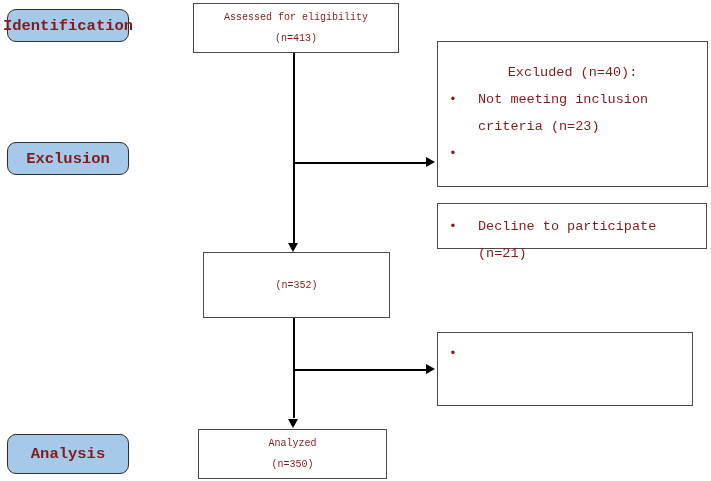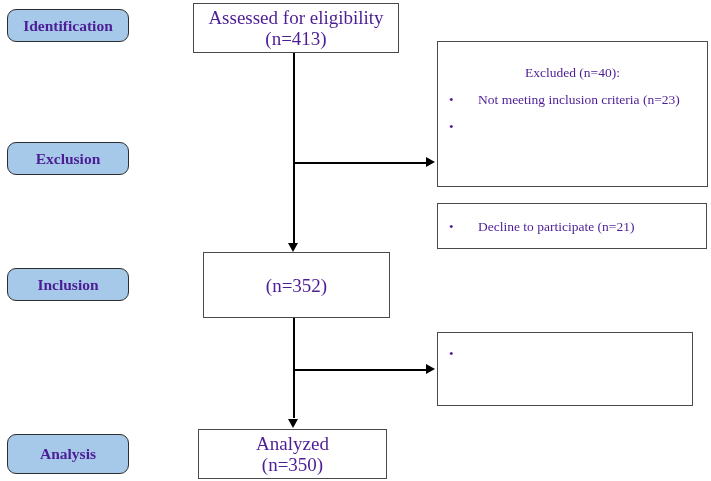--- a/index.html
+++ b/index.html
@@ -1,22 +1,22 @@
 <!DOCTYPE html>
 <html><head>
 <meta charset="utf-8">
 <style>
   html, body { margin: 0; padding: 0; background: #ffffff; }
   #canvas {
     position: relative;
     width: 711px;
     height: 481px;
     background: #ffffff;
-    font-family: Liberation Serif, serif;
-    color: #4c1d95;
+    font-family: Liberation Mono, monospace;
+    color: #7f1d1d;
     overflow: hidden;
   }
 
   
   .stage {
     position: absolute;
     left: 7px;
     width: 122px;
     height: 33px;
     background: #a6c9e9;
@@ -38,21 +38,21 @@
   .fbox {
     position: absolute;
     background: #ffffff;
     border: 1.6px solid #4a4a4a;
     box-sizing: border-box;
     display: flex;
     flex-direction: column;
     align-items: center;
     justify-content: center;
     text-align: center;
-    font-size: 19px;
+    font-size: 10px;
     line-height: 21px;
   }
   #box-assessed { left: 193px; top: 3px;   width: 206px; height: 50px; }
   #box-included { left: 203px; top: 252px; width: 187px; height: 66px; }
   #box-analyzed { left: 198px; top: 429px; width: 189px; height: 50px; }
 
   
   .sbox {
     position: absolute;
     background: #ffffff;
@@ -114,23 +114,20 @@
 <body>
 
 <div id="canvas">
 
   <div class="stage" id="stage-identification">
     <span>Identification</span>
   </div>
   <div class="stage" id="stage-exclusion">
     <span>Exclusion</span>
   </div>
-  <div class="stage" id="stage-inclusion">
-    <span>Inclusion</span>
-  </div>
   <div class="stage" id="stage-analysis">
     <span>Analysis</span>
   </div>
 
   <div class="fbox" id="box-assessed">
     <span class="fbox-line">Assessed for eligibility</span>
     <span class="fbox-line">(n=413)</span>
   </div>
   <div class="fbox" id="box-included">
     <span class="fbox-line">(n=352)</span>

